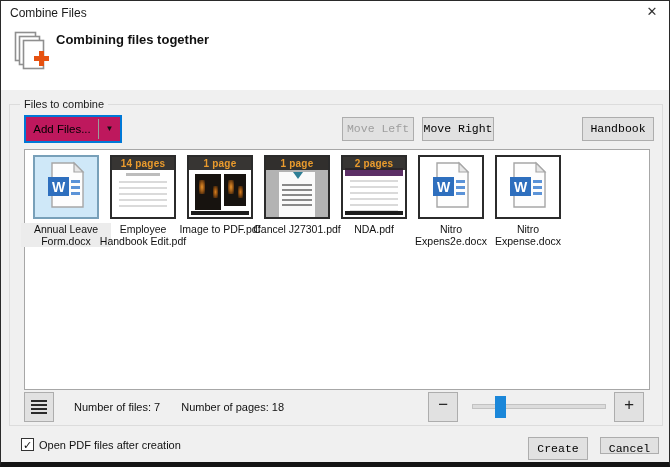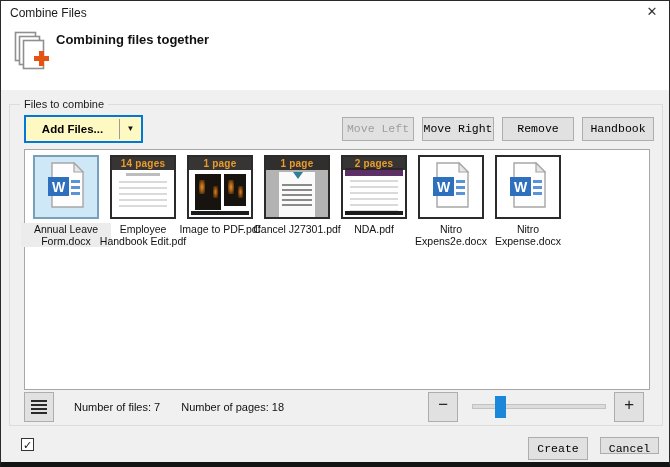--- a/index.html
+++ b/index.html
@@ -29,22 +29,22 @@
     border:1px solid #dcdcdc; }
   .group-label { position:absolute; left:10px; top:-7px; background:#f0f0f0; padding:0 4px;
     font-size:11px; color:#1a1a1a; }
 
   
   .btn { background:#e1e1e1; border:1px solid #adadad; font-size:11.5px; color:#000;
     text-align:center; font-family:Liberation Mono, monospace; }
   .btn.disabled { color:#9e9e9e; }
   .toolbar-btn { position:absolute; top:12px; height:24px; width:72px; line-height:22px; }
 
-  .split-btn { position:absolute; left:14px; top:10px; width:119px; height:28px;
-    border:2px solid #0078d7; background:#fef9c3; display:flex;font-weight:bold; }
+  .split-btn { position:absolute; left:14px; top:10px; width:98px; height:28px;
+    border:2px solid #0078d7; background:#be185d; display:flex; }
   .split-main { flex:1; text-align:center; line-height:24px; font-size:11.5px; }
   .split-sep { width:1px; background:#9b9b9b; margin:2px 0; }
   .split-arrow { width:21px; text-align:center; line-height:24px; font-size:8px; color:#111; }
 
   
   .filelist { position:absolute; left:14px; top:44px; width:626px; height:241px;
     background:#ffffff; border:1px solid #a7a7a7; }
   .tile-row { position:absolute; left:8px; top:5px; display:flex; gap:11px; }
   .cell { width:66px; }
   .tile { position:relative; width:66px; height:64px; background:#fff;
@@ -135,21 +135,20 @@
     <span class="group-label">Files to combine</span>
 
     <div class="split-btn">
       <div class="split-main">Add Files...</div>
       <div class="split-sep"></div>
       <div class="split-arrow"><span>▼</span></div>
     </div>
 
     <div class="btn toolbar-btn disabled" style="left:332px">Move Left</div>
     <div class="btn toolbar-btn" style="left:412px">Move Right</div>
-    <div class="btn toolbar-btn" style="left:492px">Remove</div>
     <div class="btn toolbar-btn" style="left:572px">Handbook</div>
 
     <div class="filelist">
       <div class="tile-row">
 
         <div class="cell">
           <div class="tile sel">
             <span class="word-ic">
               <svg width="42" height="48" viewBox="0 0 42 48">
                 <path d="M7 2 H29 L38 11 V46 H7 Z" fill="#fdfdfd" stroke="#a6a6a6" stroke-width="1.4"></path>
@@ -258,17 +257,18 @@
 
     <div class="btn zoom-btn zoom-out"><span>−</span></div>
     <div class="slider">
       <div class="slider-thumb"></div>
     </div>
     <div class="btn zoom-btn zoom-in"><span>+</span></div>
   </div>
 
   <div class="checkbox-row">
     <span class="checkbox">✓</span>
+    <span class="checkbox-label">Open PDF files after creation</span>
   </div>
   <div class="btn create-btn">Create</div>
   <div class="btn cancel-btn">Cancel</div>
 
 </div>
 
 </body></html>

